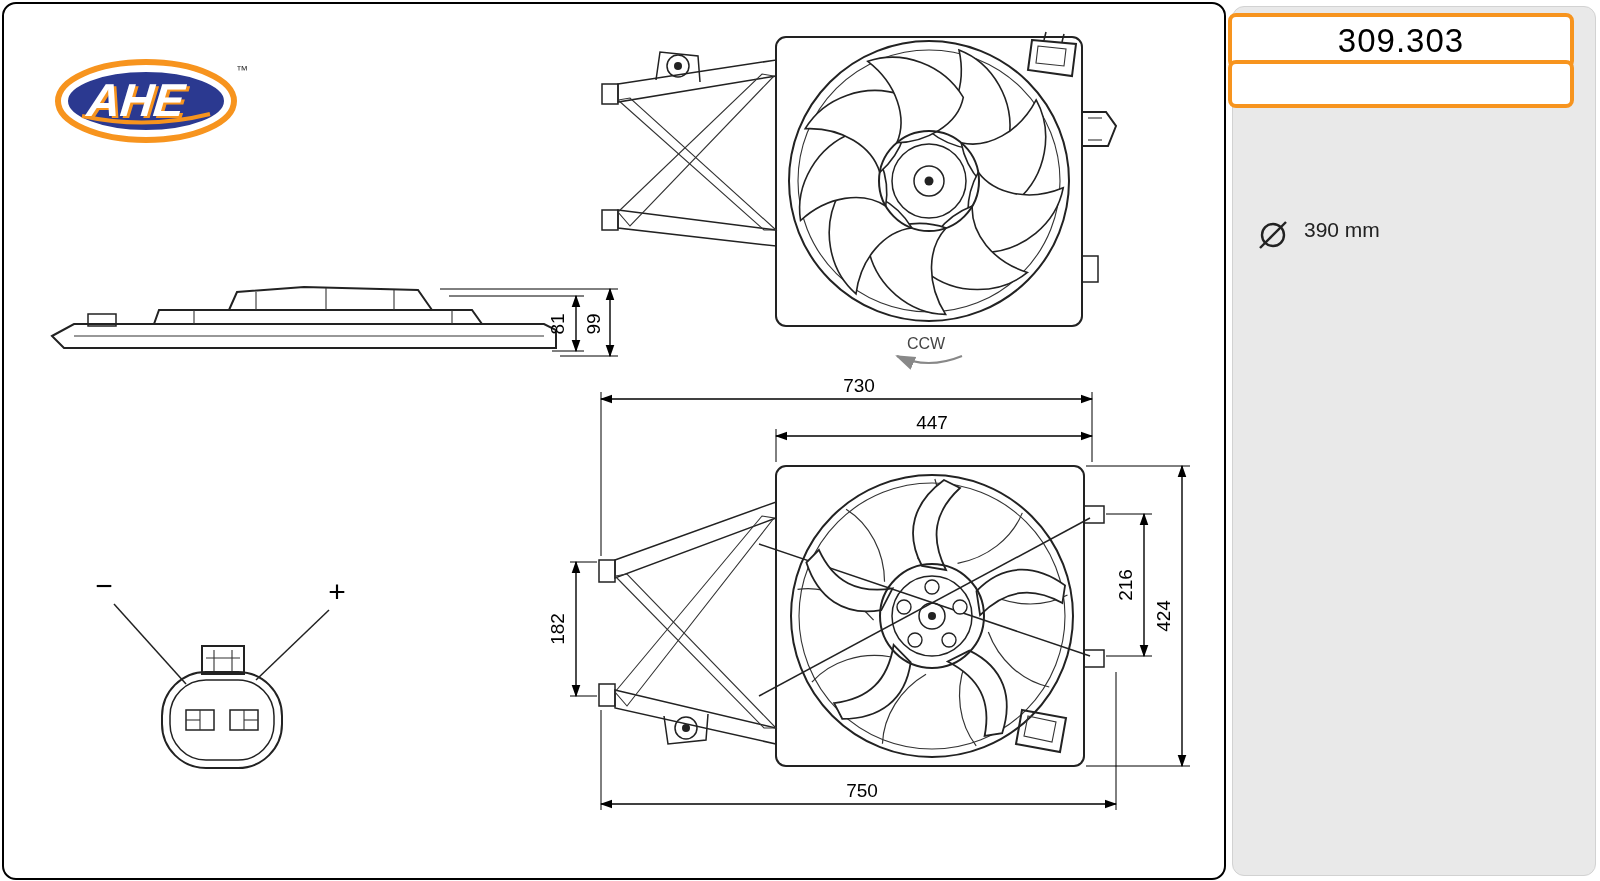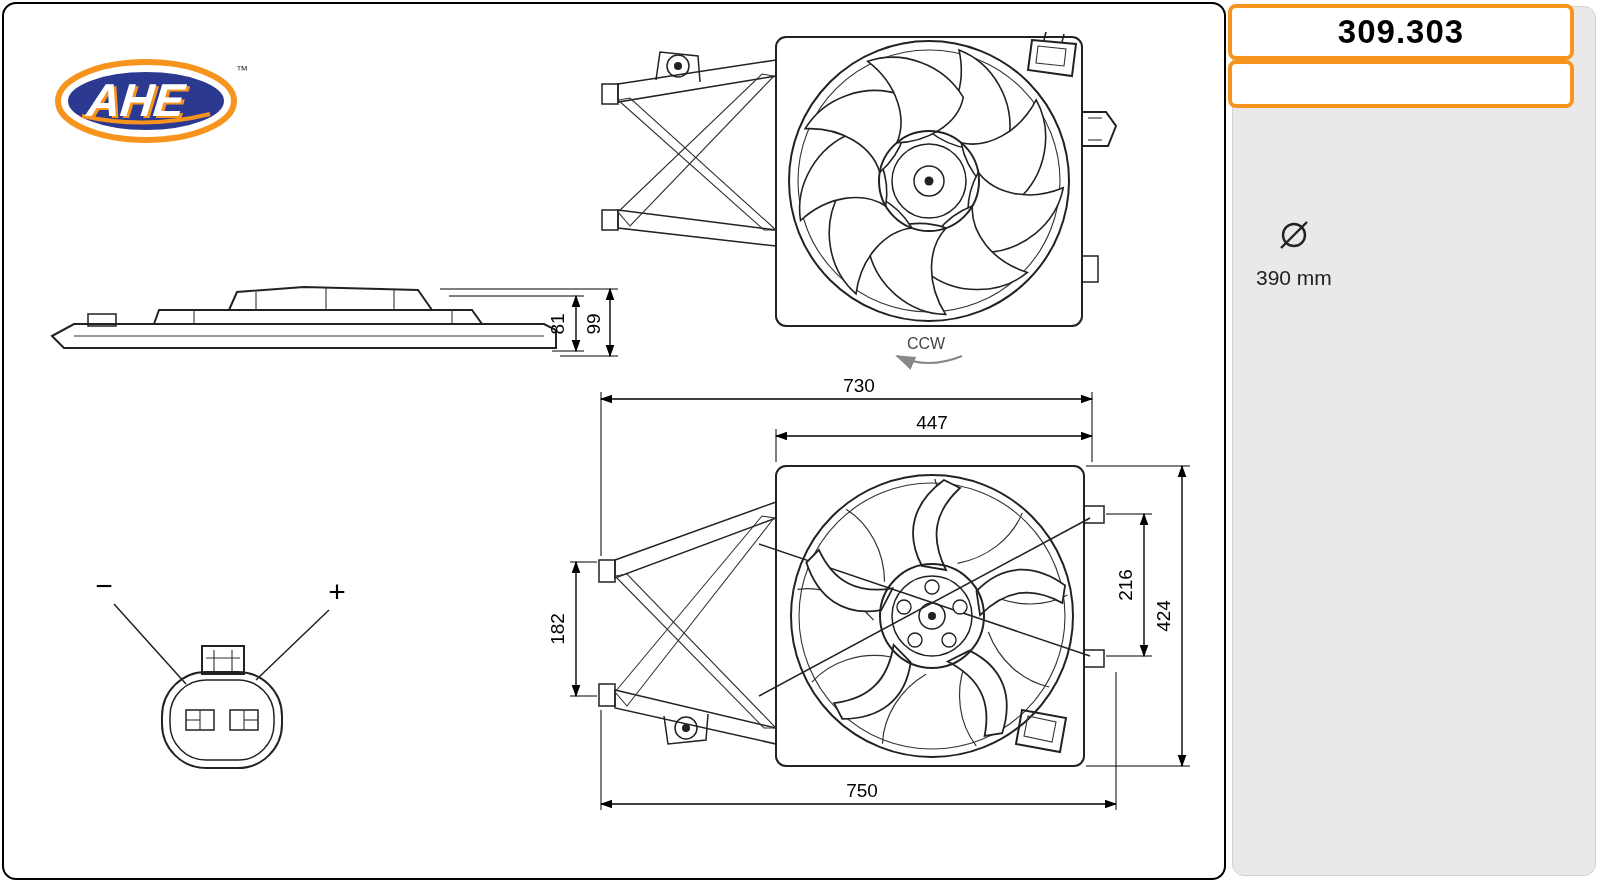--- a/index.html
+++ b/index.html
@@ -7,31 +7,31 @@
   .page{position:relative;width:1600px;height:881px;background:#fff;overflow:hidden;}
   .drawing-area{
     position:absolute;left:2px;top:2px;width:1220px;height:874px;
     border:2px solid #000;border-radius:14px;background:#fff;
   }
   .info-panel{
     position:absolute;left:1232px;top:6px;width:362px;height:868px;
     background:#e9e9e9;border:1px solid #d2d2d2;border-radius:12px;
   }
   .pn-box{
-    position:absolute;left:1228px;top:4px;width:338px;height:48px;
+    position:absolute;left:1228px;top:13px;width:338px;height:48px;
     background:#fff;border:4px solid #f7941e;border-radius:8px;
     display:flex;align-items:center;justify-content:center;
-    font-size:33px;font-weight:bold;color:#000;letter-spacing:1px;
+    font-size:33px;font-weight:normal;color:#000;letter-spacing:1px;
   }
   .pn-box-empty{
     position:absolute;left:1228px;top:60px;width:338px;height:40px;
     background:#fff;border:4px solid #f7941e;border-radius:8px;
   }
   .diameter-row{
-    position:absolute;left:1256px;top:218px;display:flex;align-items:center;gap:14px;flex-direction:column;
+    position:absolute;left:1256px;top:218px;display:flex;gap:14px;
   }
   .diameter-text{font-size:21px;color:#222;}
   svg{display:block;}
   svg text{font-family:"Liberation Sans","DejaVu Sans",sans-serif;}
   .dim{stroke:#000;stroke-width:1.4;fill:none;}
   .ext{stroke:#000;stroke-width:1;fill:none;}
   .dimtxt{font-size:19px;fill:#000;}
   .line2{stroke:#222;stroke-width:2;fill:none;}
   .line15{stroke:#222;stroke-width:1.5;fill:none;}
   .line1{stroke:#333;stroke-width:1.1;fill:none;}

